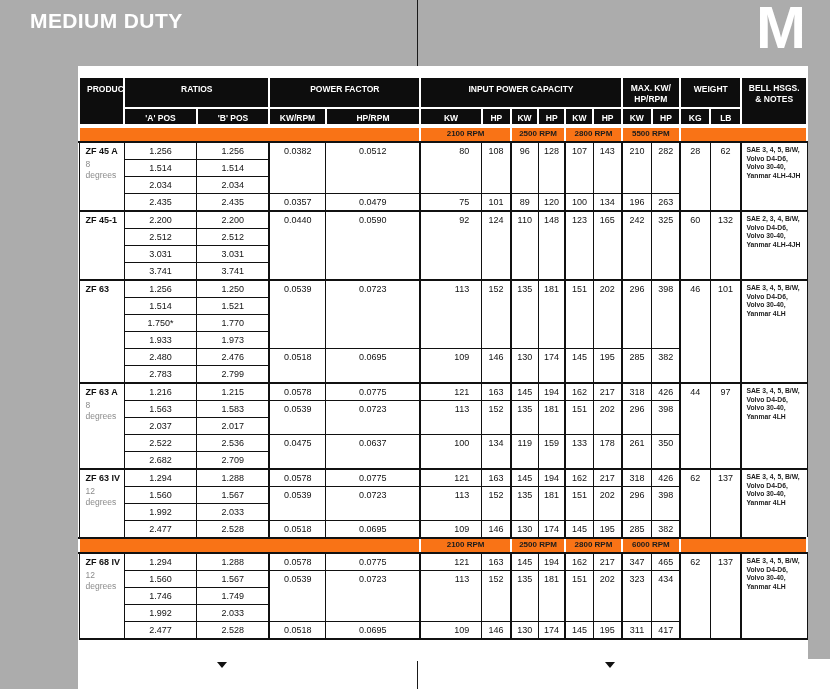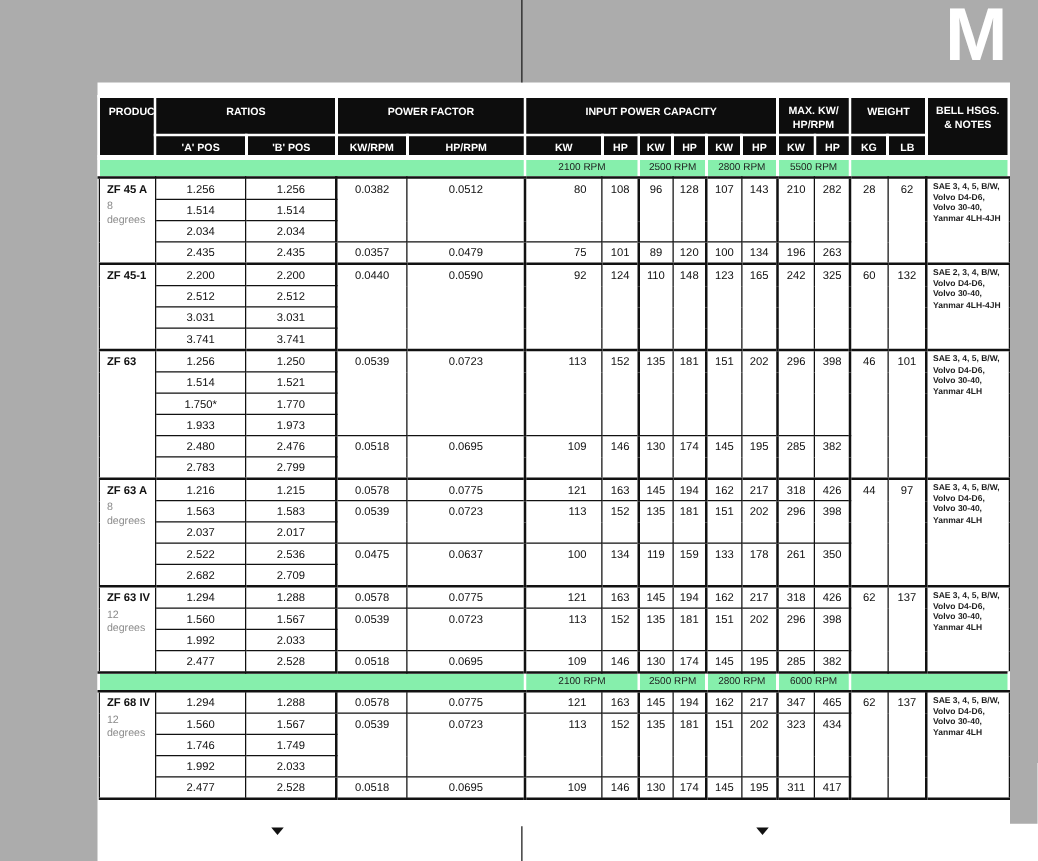--- a/index.html
+++ b/index.html
@@ -24,22 +24,22 @@
   .ht tr.r1 th { height:31px; }
   .ht tr.r2 th { height:17px; padding-top:4px; }
   .ht th.th-product { text-align:left; padding-left:7px; }
   .ht th.pre { white-space:pre-line; line-height:11px; padding-top:5px; }
 
   
   .bt { border-bottom:2px solid #111; }
   .bt td { border:1px solid #111; font-size:9px; color:#111; text-align:center;
            vertical-align:top; line-height:16px; height:17px; padding:0; overflow:hidden; }
   .bt tr.sec-start td { border-top:2px solid #111; }
-  .bt td.rpm { background:#86efac; border:2px solid #fff; border-top:2px solid #111; border-bottom:2px solid #111;
-               font-size:8px; font-weight:normal; color:#1c1c1c; height:15px; line-height:12px;margin-left:44px; }
+  .bt td.rpm { background:#f97316; border:2px solid #fff; border-top:2px solid #111; border-bottom:2px solid #111;
+               font-size:8px; font-weight:bold; color:#1c1c1c; height:15px; line-height:12px;margin-left:44px; }
   .bt tr.rpm-first td.rpm { border-top:2px solid #fff; }
   .bt td.c-prod { text-align:left; padding:3px 1px 12px 6px; line-height:11px; }
   .p-name { font-size:9px; font-weight:bold; color:#111; }
   .p-sub  { font-size:8.5px; color:#8b8b8b; padding-top:2px; }
   .bt td.c-pf1 { border-left-width:2px; }
   .bt td.c-pf2 { border-right-width:2px; }
   .bt td.c-cap0 { text-align:right; padding-right:12px; }
   .bt td.c-thickL { border-left-width:2px; }
   .bt td.c-notes { text-align:left; padding:3px 0 0 4px; font-size:6.8px; font-weight:bold;
                    line-height:8.6px; border-left-width:2px; color:#1c1c1c; }
@@ -49,20 +49,21 @@
 </style>
 </head>
 <body>
 
 <div class="band-top"></div>
 <div class="strip-left"></div>
 <div class="strip-right"></div>
 <div class="vline-top"></div>
 
 <div class="title">
+  <div>MEDIUM DUTY</div>
 </div>
 <div class="corner-m">M</div>
 
 <div class="table-wrap">
   <table class="ht">
     <colgroup>
       <col style="width:45px">
         <col style="width:72px">
         <col style="width:72px">
       <col style="width:56px">

